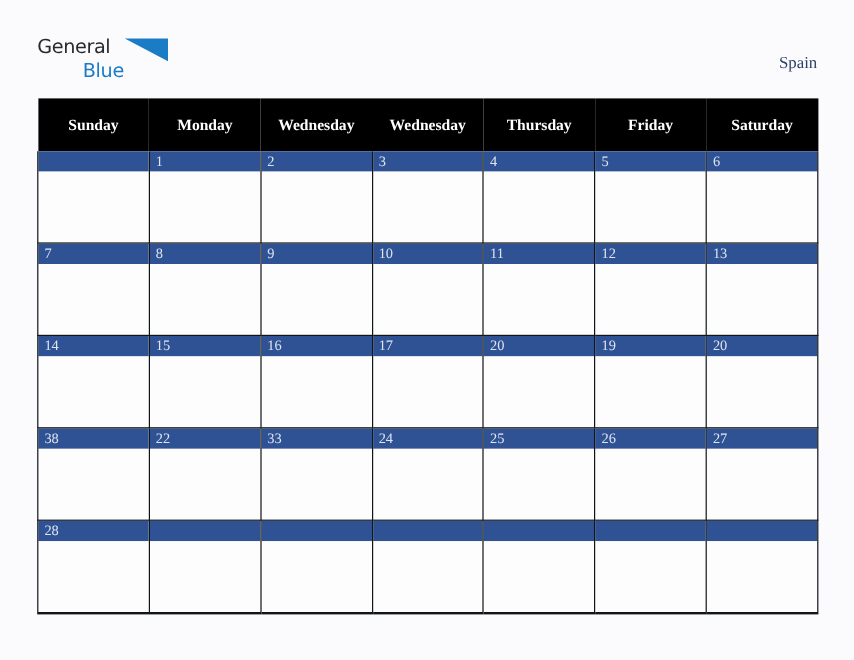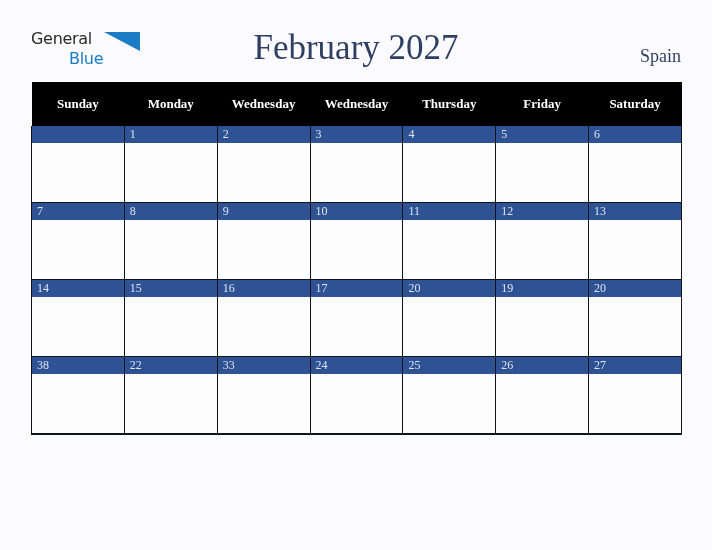--- a/index.html
+++ b/index.html
@@ -78,21 +78,21 @@
     color: #2e3f63;
     white-space: nowrap;
   }
 
   
   .country {
     position: absolute;
     right: 31px;
     top: 46px;
     font-family: "Liberation Serif", serif;
-    font-size: 18px;
+    font-size: 14px;
     color: #2e3f63;
     white-space: nowrap;
   }
 
   
   .calendar {
     position: absolute;
     left: 31px;
     top: 82px;
     width: 651px;
@@ -141,21 +141,20 @@
 <body>
 
 <div class="topbar">
 
   <div class="logo">
     <span class="logo-row1">General</span>
     <span class="logo-triangle"></span>
     <span class="logo-row2">Blue</span>
   </div>
 
-  <div class="title">February 2027</div>
 
   <div class="country">Spain</div>
 
 </div>
 
 <table class="calendar">
   <thead>
     <tr>
       <th>Sunday</th>
       <th>Monday</th>
@@ -285,15 +284,45 @@
       <td>
         <div class="daynum-band">26</div>
         <div class="cell-body"></div>
       </td>
       <td>
         <div class="daynum-band">27</div>
         <div class="cell-body"></div>
       </td>
     </tr>
 
+    <tr>
+      <td>
+        <div class="daynum-band">28</div>
+        <div class="cell-body"></div>
+      </td>
+      <td>
+        <div class="daynum-band"></div>
+        <div class="cell-body"></div>
+      </td>
+      <td>
+        <div class="daynum-band"></div>
+        <div class="cell-body"></div>
+      </td>
+      <td>
+        <div class="daynum-band"></div>
+        <div class="cell-body"></div>
+      </td>
+      <td>
+        <div class="daynum-band"></div>
+        <div class="cell-body"></div>
+      </td>
+      <td>
+        <div class="daynum-band"></div>
+        <div class="cell-body"></div>
+      </td>
+      <td>
+        <div class="daynum-band"></div>
+        <div class="cell-body"></div>
+      </td>
+    </tr>
 
   </tbody>
 </table>
 
 </body></html>

